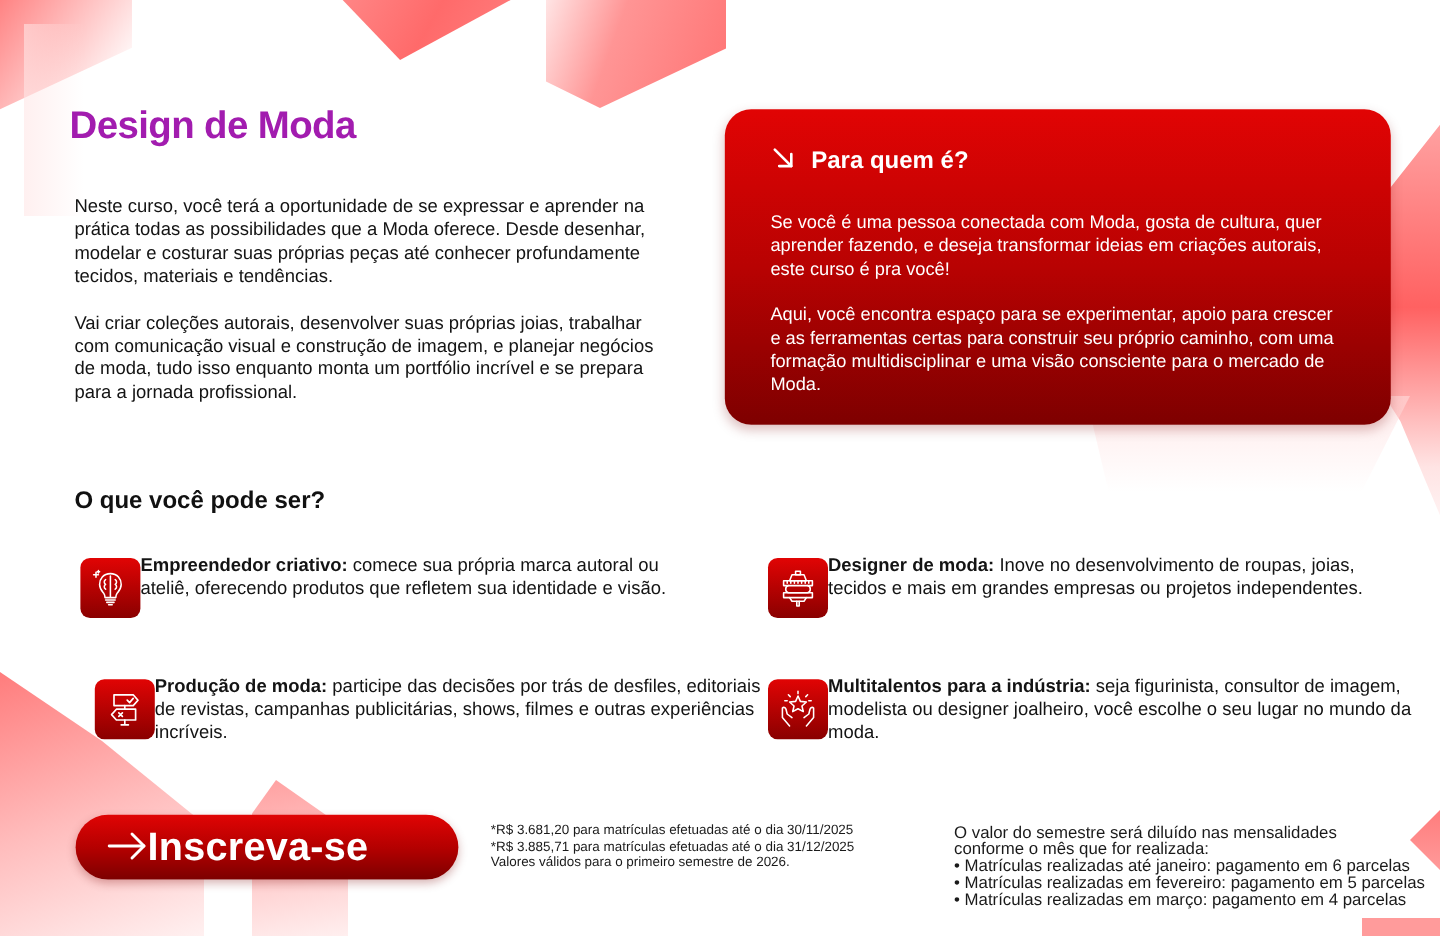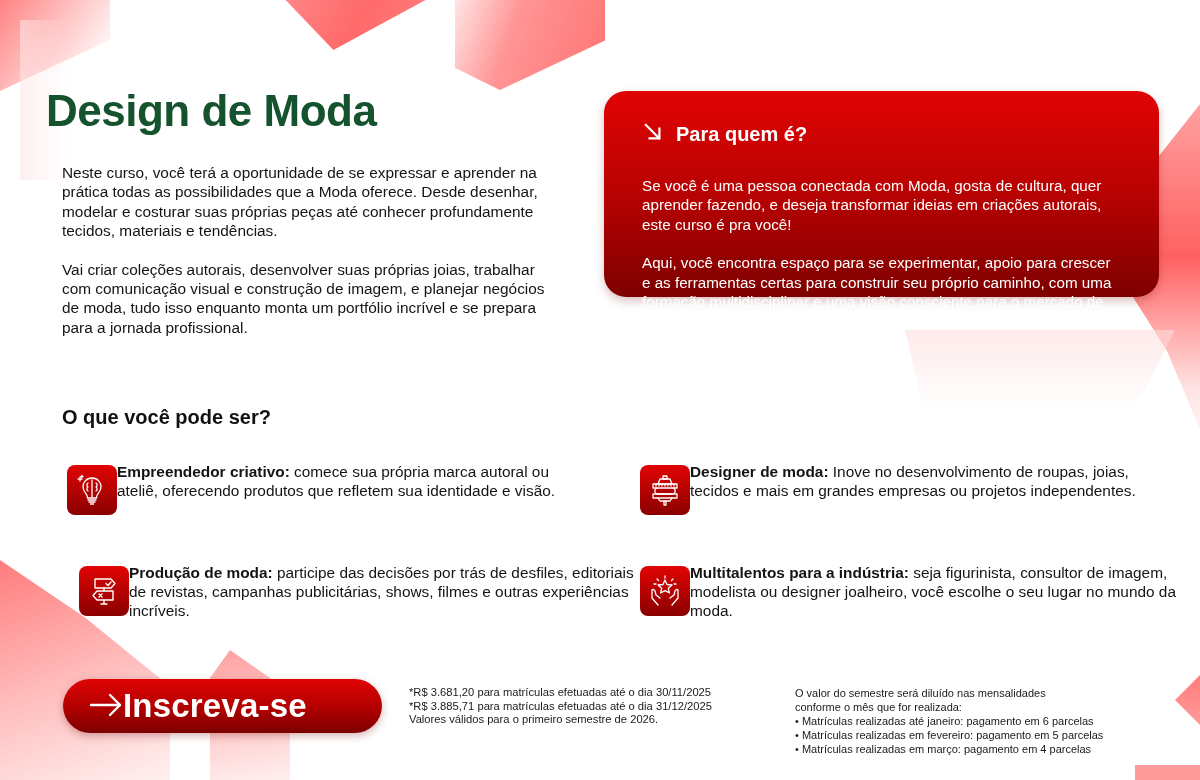--- a/index.html
+++ b/index.html
@@ -31,27 +31,27 @@
     .prism-g { left: 210px; top: 650px; width: 80px; height: 140px;
       background: linear-gradient(170deg, rgba(255,120,120,0.7) 0%, rgba(255,220,220,0.3) 100%);
       clip-path: polygon(25% 0, 100% 30%, 100% 100%, 0 100%, 0 20%); }
     .prism-h { left: 1175px; top: 660px; width: 40px; height: 80px;
       background: linear-gradient(180deg, rgba(255,100,100,0.9), rgba(255,140,140,0.8));
       clip-path: polygon(100% 0, 100% 100%, 0 50%); }
     .prism-i { left: 1135px; top: 765px; width: 80px; height: 20px;
       background: rgba(255,130,130,0.8); }
 
     
-    .title { position: absolute; left: 46px; top: 86px; font-size: 44px; font-weight: 700; color: #14532d;
+    .title { position: absolute; left: 58px; top: 86px; font-size: 32px; font-weight: 700; color: #a21caf;
       letter-spacing: -0.5px; font-family: "Liberation Sans", sans-serif; }
     .intro { position: absolute; left: 62px; top: 163px; width: 500px; font-size: 15.4px; line-height: 19.4px; color: #141414; }
     .intro p { margin-bottom: 19px; }
 
     
-    .card { position: absolute; left: 604px; top: 91px; width: 555px; height: 206px; border-radius: 22px;
+    .card { position: absolute; left: 604px; top: 91px; width: 555px; height: 263px; border-radius: 22px;
       background: linear-gradient(180deg, #e10404 0%, #b80202 50%, #7e0000 100%);
       box-shadow: 0 4px 10px rgba(120,0,0,0.25); color: #fff; }
     .card-head { position: absolute; left: 38px; top: 30px; display: flex; align-items: center; gap: 12px; }
     .card-head svg { width: 22px; height: 22px; }
     .card-title { font-size: 20px; font-weight: 700; }
     .card-body { position: absolute; left: 38px; top: 85px; width: 480px; font-size: 15.2px; line-height: 19.4px; }
     .card-body p { margin-bottom: 19px; }
 
     
     .section-title { position: absolute; left: 62px; top: 406px; font-size: 20px; font-weight: 700; color: #111; }
@@ -71,21 +71,21 @@
     
     .cta { position: absolute; left: 63px; top: 679px; width: 319px; height: 54px; border-radius: 27px;
       background: linear-gradient(180deg, #e00404 0%, #b00000 55%, #7c0000 100%);
       display: flex; align-items: center; padding-left: 26px; color: #fff; cursor: pointer;
       box-shadow: 0 3px 8px rgba(120,0,0,0.3); border: none; }
     .cta svg { width: 34px; height: 24px; }
     .cta-label { font-size: 33px; font-weight: 700; letter-spacing: 0.2px; }
 
     
     .prices { position: absolute; left: 409px; top: 686px; font-size: 11.2px; line-height: 13.6px; color: #1a1a1a; }
-    .installments { position: absolute; left: 795px; top: 686px; font-size: 11px; line-height: 14px; color: #1a1a1a; }
+    .installments { position: absolute; left: 795px; top: 686px; font-size: 14px; line-height: 14px; color: #1a1a1a; }
     .installments ul { list-style: none; }
     .installments li::before { content: "• "; }
   </style>
 </head>
 <body>
 
 <div class="deco prism-a"></div>
 <div class="deco prism-a2"></div>
 <div class="deco prism-b"></div>
 <div class="deco prism-c"></div>

